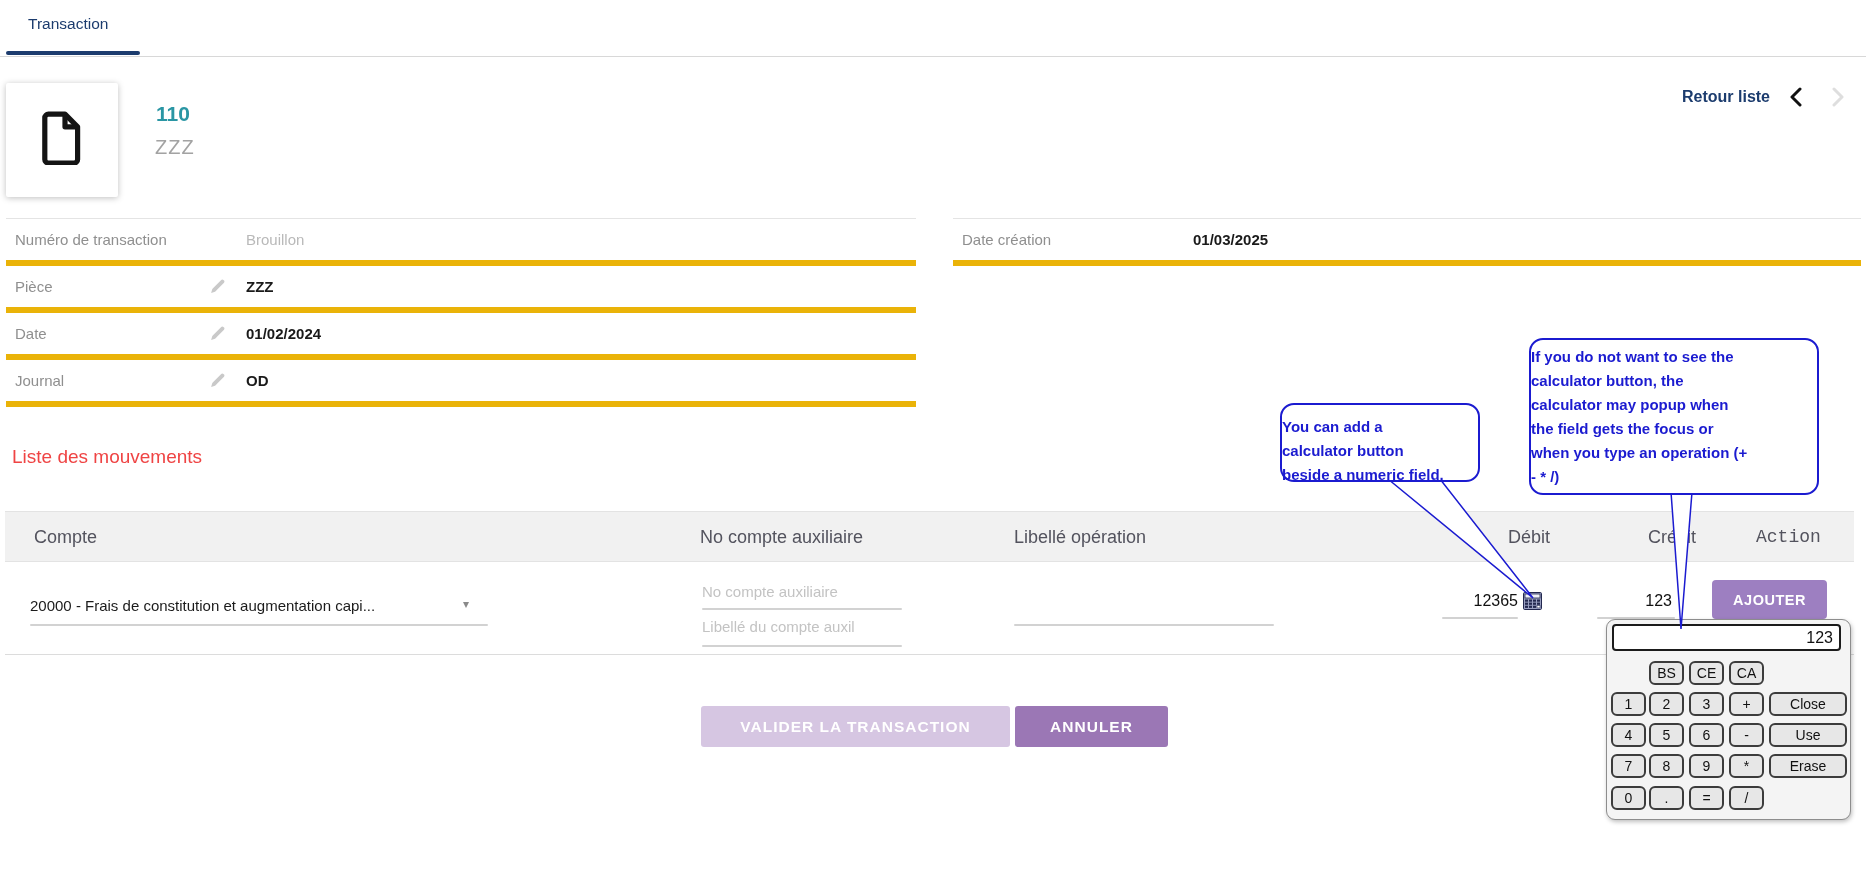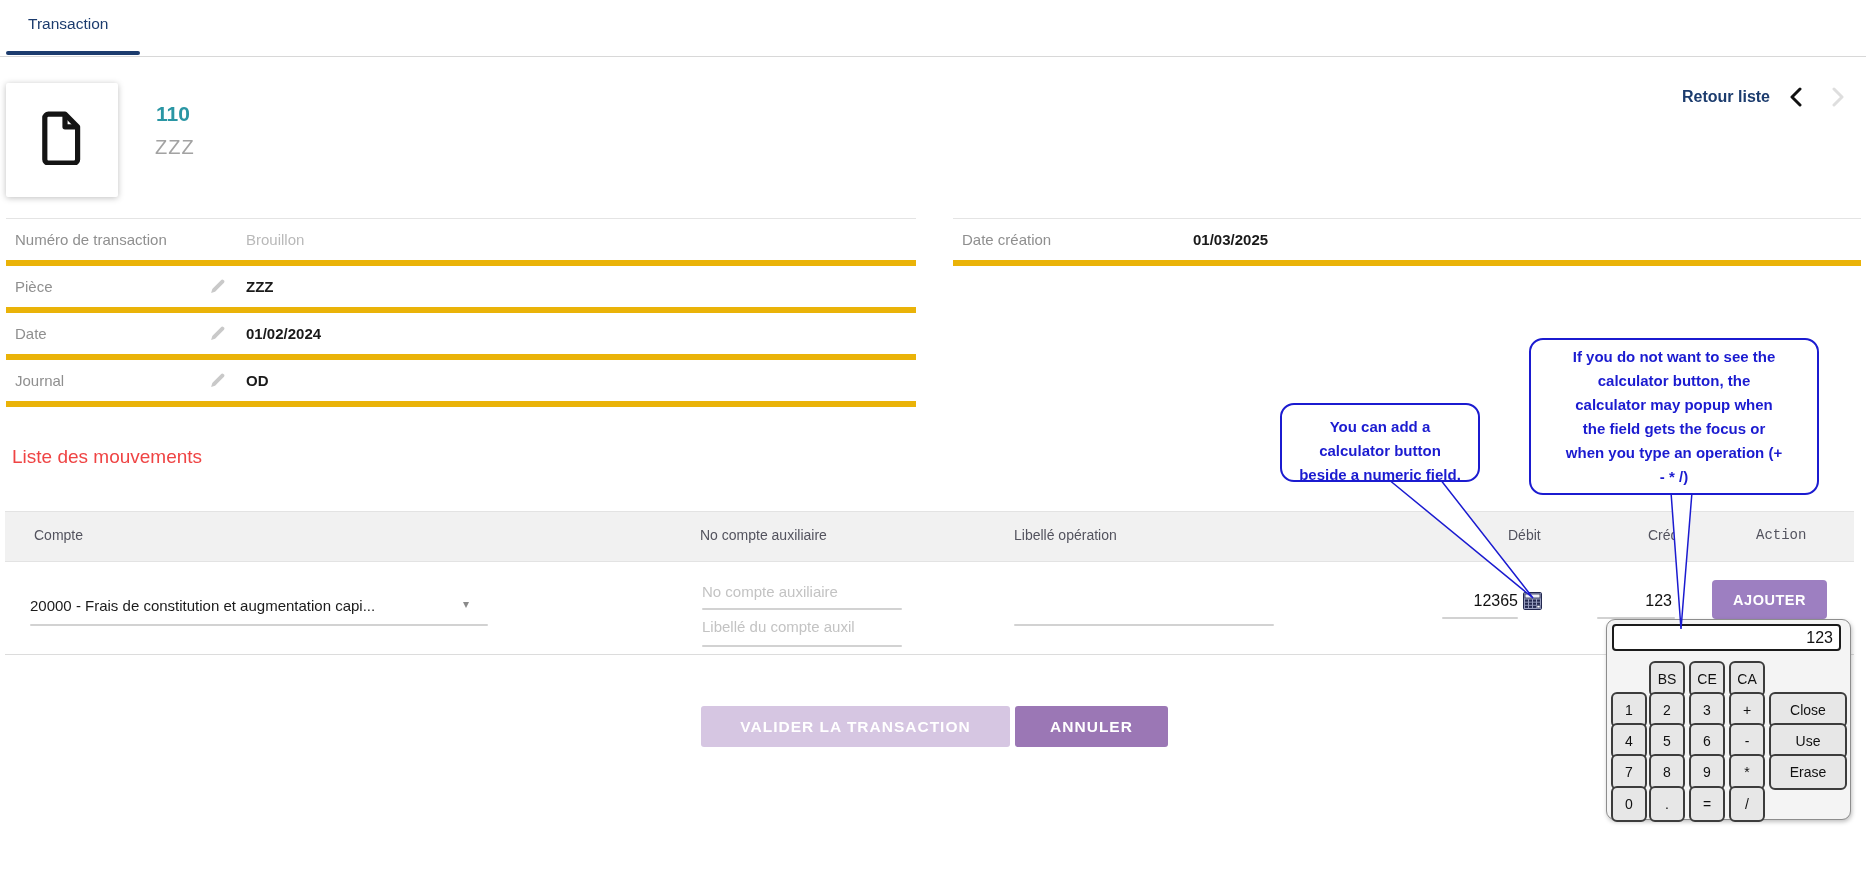--- a/index.html
+++ b/index.html
@@ -27,21 +27,21 @@
   .frow.first{border-top:1px solid #e4e4e4;}
   .frow .lbl{position:absolute;left:9px;top:12px;font-size:15px;color:#8f8f8f;}
   .frow .pencil{position:absolute;left:203px;top:12px;cursor:pointer;}
   .frow .val{position:absolute;left:240px;top:12px;font-size:15px;font-weight:600;color:#1a1a1a;cursor:pointer;}
   .frow .val.muted{color:#b9b9b9;font-weight:400;cursor:default;}
 
   
   .section-title{position:absolute;left:12px;top:446px;font-size:19px;color:#ef4444;}
   .mv-table{position:absolute;left:5px;top:511px;width:1849px;}
   .mv-head{position:relative;height:49px;background:#f1f1f1;border-top:1px solid #e3e3e3;border-bottom:1px solid #e3e3e3;}
-  .mv-head .col{position:absolute;top:15px;font-size:14px;color:#53535e;}
+  .mv-head .col{position:absolute;top:15px;font-size:18px;color:#53535e;}
   .col-compte{left:29px;} .col-aux{left:695px;} .col-lib{left:1009px;}
   .col-debit{left:1503px;} .col-credit{left:1643px;} .col-action{left:1751px;font-family:Liberation Mono, monospace;}
   .mv-row{position:relative;height:92px;background:#fff;border-bottom:1px solid #dcdcdc;}
   .u{position:absolute;height:2px;background:#d2d2d2;border-radius:1px;}
   .sel-compte{position:absolute;left:25px;top:35px;font-size:15px;color:#1b1b1b;cursor:pointer;}
   .sel-arrow{position:absolute;left:458px;top:35px;font-size:12px;color:#8a8a8a;cursor:pointer;}
   .ph{position:absolute;font-size:15px;color:#c3c3c3;cursor:text;}
   .num{position:absolute;font-size:16px;color:#111;text-align:right;cursor:text;}
   .calc-icon{position:absolute;left:1518px;top:30px;cursor:pointer;}
   .add-btn{position:absolute;left:1707px;top:18px;width:115px;height:39px;background:#9d7fc1;border:none;
@@ -56,28 +56,28 @@
               border-radius:3px;color:#fff;font-weight:700;font-size:15.5px;letter-spacing:1px;
               font-family:"Liberation Sans",sans-serif;cursor:pointer;}
 
   
   .calc-pop{position:absolute;left:1606px;top:619px;width:243px;height:199px;background:#f4f4f4;
             border:1px solid #8d8d8d;border-radius:9px;box-shadow:1px 2px 4px rgba(0,0,0,0.25);z-index:40;}
   .calc-display{position:absolute;left:5px;top:4px;width:219px;height:22px;background:#fff;border:2px solid #1b1b1b;
                 border-radius:4px;font-size:16px;text-align:right;padding:1px 6px 0 0;line-height:22px;color:#111;}
   .ck{position:absolute;width:35px;height:24px;background:#e7e7e7;border:2px solid #3c3c3c;border-radius:6px;
       font-size:14px;color:#111;display:flex;align-items:center;justify-content:center;box-sizing:border-box;
-      font-family:"Liberation Sans",sans-serif;cursor:pointer;padding:16px;}
+      font-family:"Liberation Sans",sans-serif;cursor:pointer;padding:4px;}
   .ck.wide{width:78px;text-align:right;}
   .c1{left:4px;} .c2{left:42px;} .c3{left:82px;} .c4{left:122px;} .c5{left:162px;}
   .r1{top:41px;} .r2{top:72px;} .r3{top:103px;} .r4{top:134px;} .r5{top:166px;}
 
   
   .callout{position:absolute;z-index:55;background:#fff;border:2px solid #1b1bd0;border-radius:14px;
-           color:#1b1bd0;font-weight:700;font-size:15px;line-height:24px;text-align:center;
+           color:#1b1bd0;font-weight:700;font-size:15px;line-height:24px;text-align:left;
            white-space:pre-line;box-sizing:border-box;}
   .callout1{left:1280px;top:403px;width:200px;height:79px;padding-top:10px;}
   .callout2{left:1529px;top:338px;width:290px;height:157px;padding-top:5px;}
   .tails{position:absolute;left:0;top:0;z-index:50;pointer-events:none;}
 </style>
 </head>
 <body>
 
 <div id="page">
 

